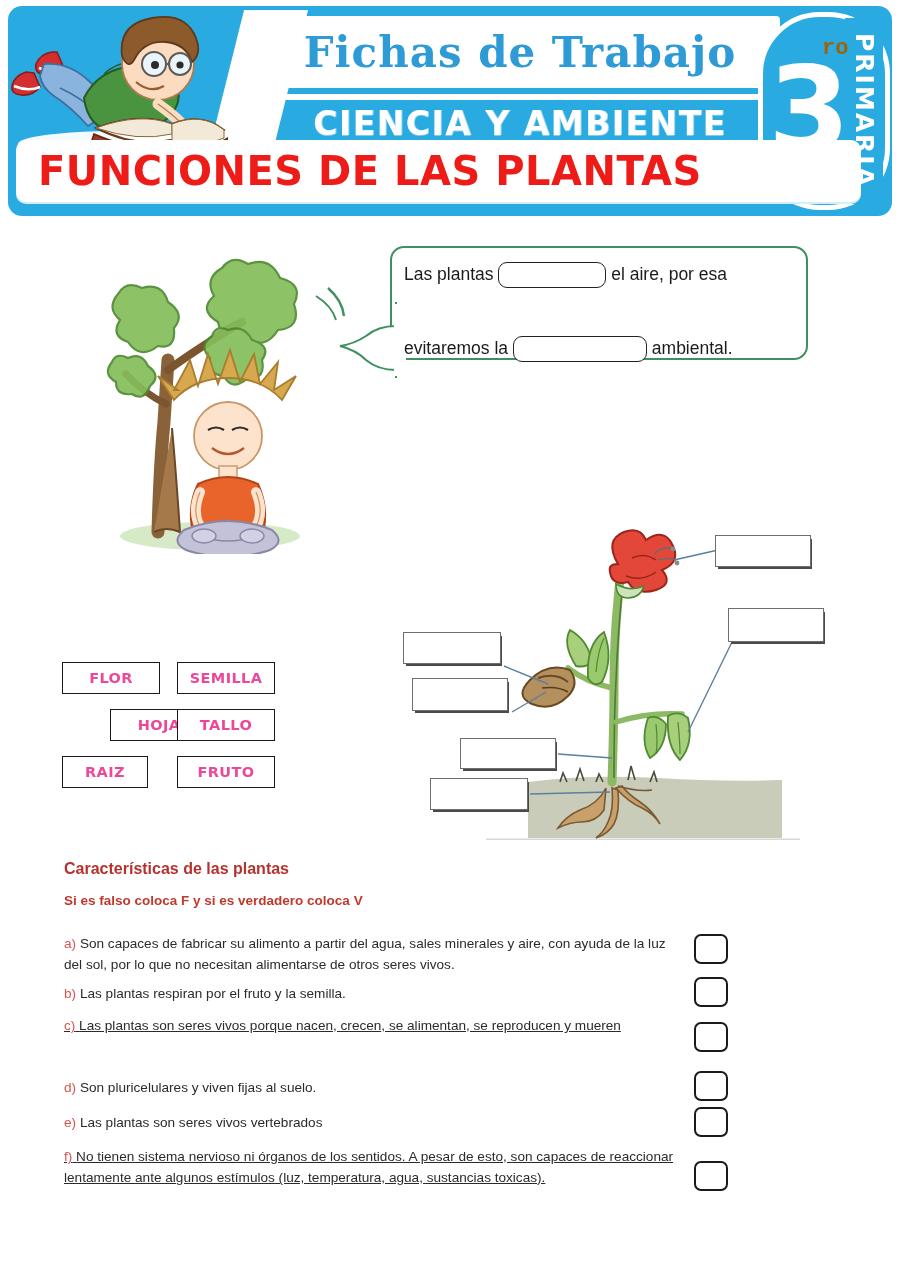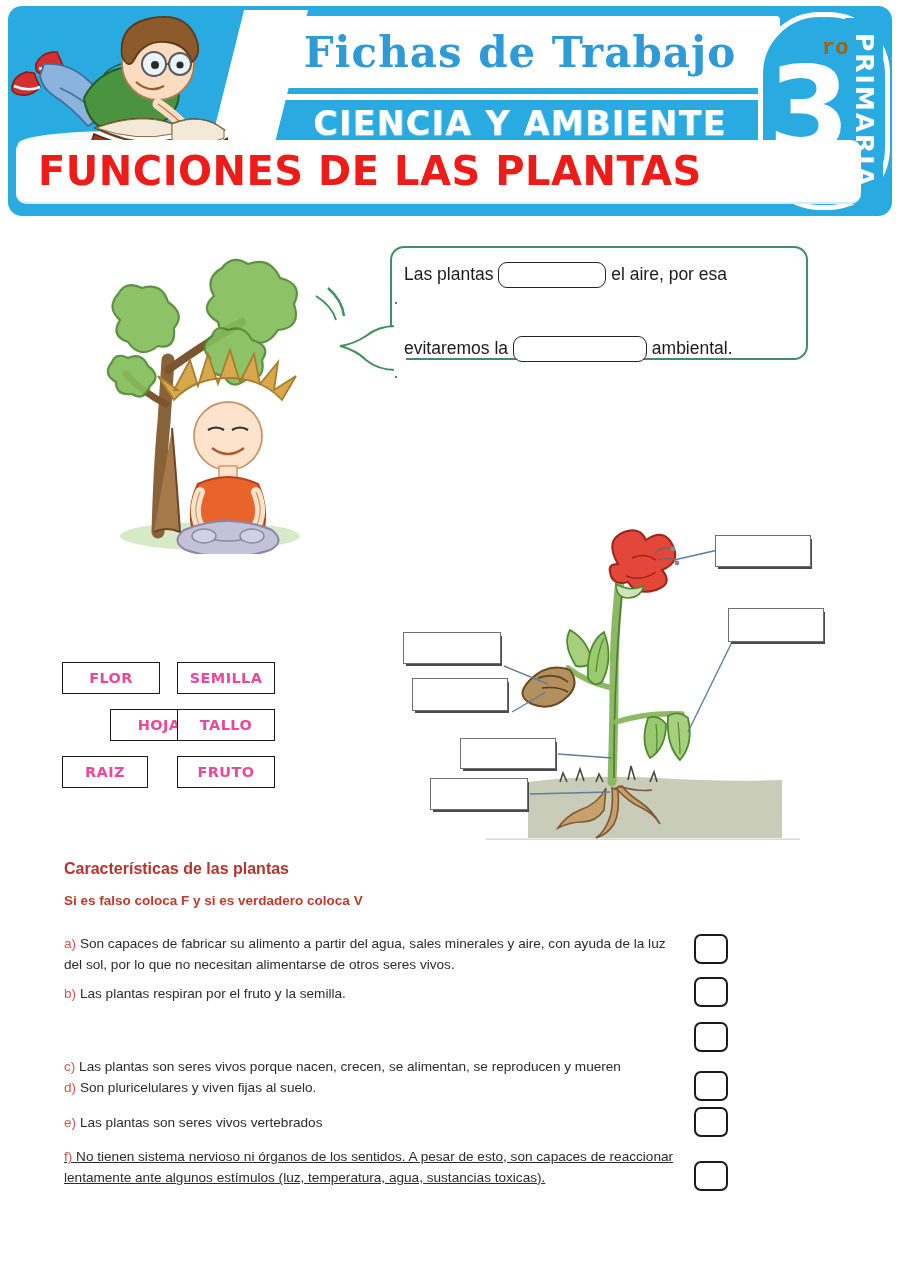--- a/index.html
+++ b/index.html
@@ -474,21 +474,21 @@
   <span>Son capaces de fabricar su alimento a partir del agua, sales minerales y aire, con ayuda de la luz del sol, por lo que no necesitan alimentarse de otros seres vivos.</span>
 </div>
 <div class="chk" style="top:934px;"></div>
 
 <div class="stmt" style="top:983px;">
   <span class="ltr">b)</span>
   <span>Las plantas respiran por el fruto y la semilla.</span>
 </div>
 <div class="chk" style="top:977px;"></div>
 
-<div class="stmt" style="top:1056px;">
+<div class="stmt" style="top:1015px;text-decoration:underline;">
   <span class="ltr">c)</span>
   <span>Las plantas son seres vivos porque nacen, crecen, se alimentan, se reproducen y mueren</span>
 </div>
 <div class="chk" style="top:1022px;"></div>
 
 <div class="stmt" style="top:1077px;">
   <span class="ltr">d)</span>
   <span>Son pluricelulares y viven fijas al suelo.</span>
 </div>
 <div class="chk" style="top:1071px;"></div>

